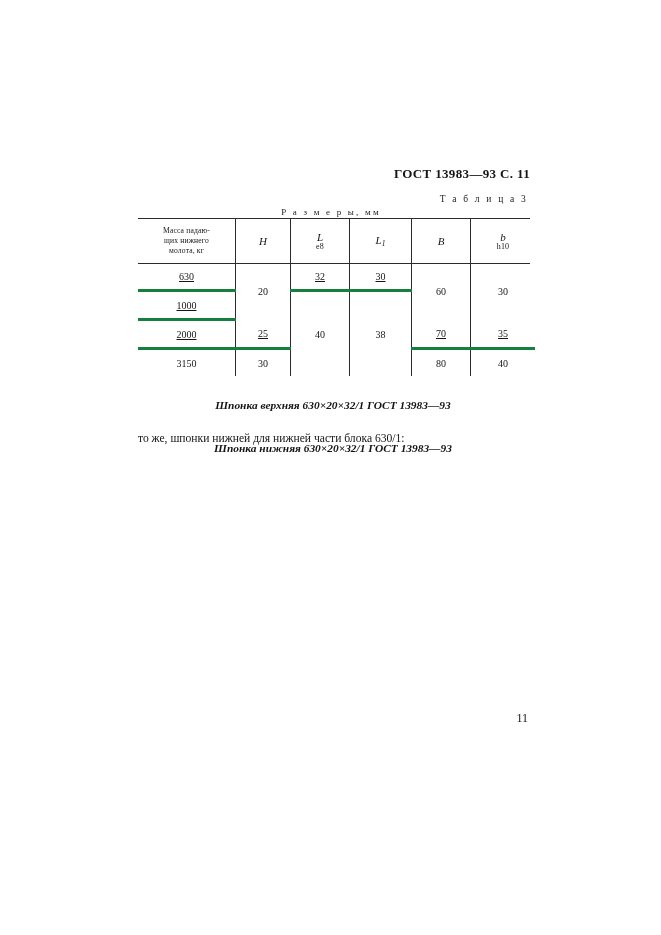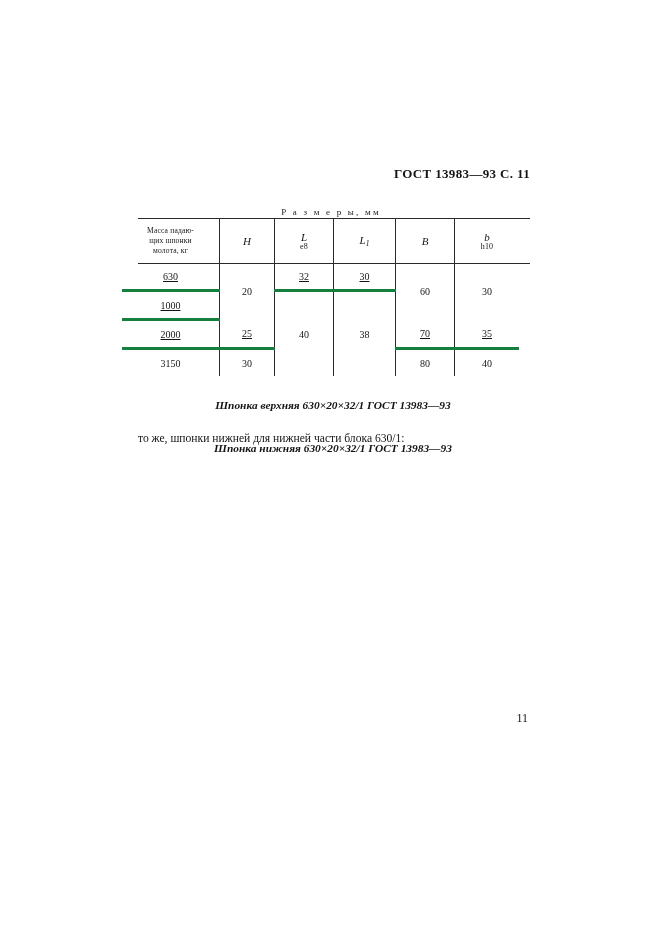--- a/index.html
+++ b/index.html
@@ -55,21 +55,21 @@
     width: 400px;
     text-align: center;
     font-size: 9px;
     letter-spacing: 2.2px;
     color: #1c1c1c;
   }
 
   
   .tbl-wrap {
     position: absolute;
-    left: 122px;
+    left: 138px;
     top: 219px;
     width: 392px;
   }
   table.dims {
     border-collapse: collapse;
     width: 392px;
     table-layout: fixed;
   }
   table.dims td {
     border-left: 1px solid #2b2b2b;
@@ -190,33 +190,34 @@
     color: #141414;
   }
 </style>
 </head>
 <body>
 
 <div class="page">
 
   <div class="running-head">ГОСТ 13983—93 С. 11</div>
 
+  <div class="table-label">Т а б л и ц а   3</div>
 
   <div class="table-units">Р а з м е р ы,  мм</div>
 
   <div class="tline-top"></div>
   <div class="tline-hdr"></div>
 
   <div class="tbl-wrap">
     <table class="dims">
       <tbody>
           <tr class="hdr">
         <td class="first" style="width:97px">
           <span>Масса падаю-</span><br>
-          <span>щих шпонки</span><br>
+          <span>щих нижнего</span><br>
           <span>молота, кг</span>
         </td>
         <td style="width:54px">
           <span>H</span>
         </td>
         <td style="width:58px">
           <span>L</span>
           <span class="tol">e8</span>
         </td>
         <td style="width:61px">

